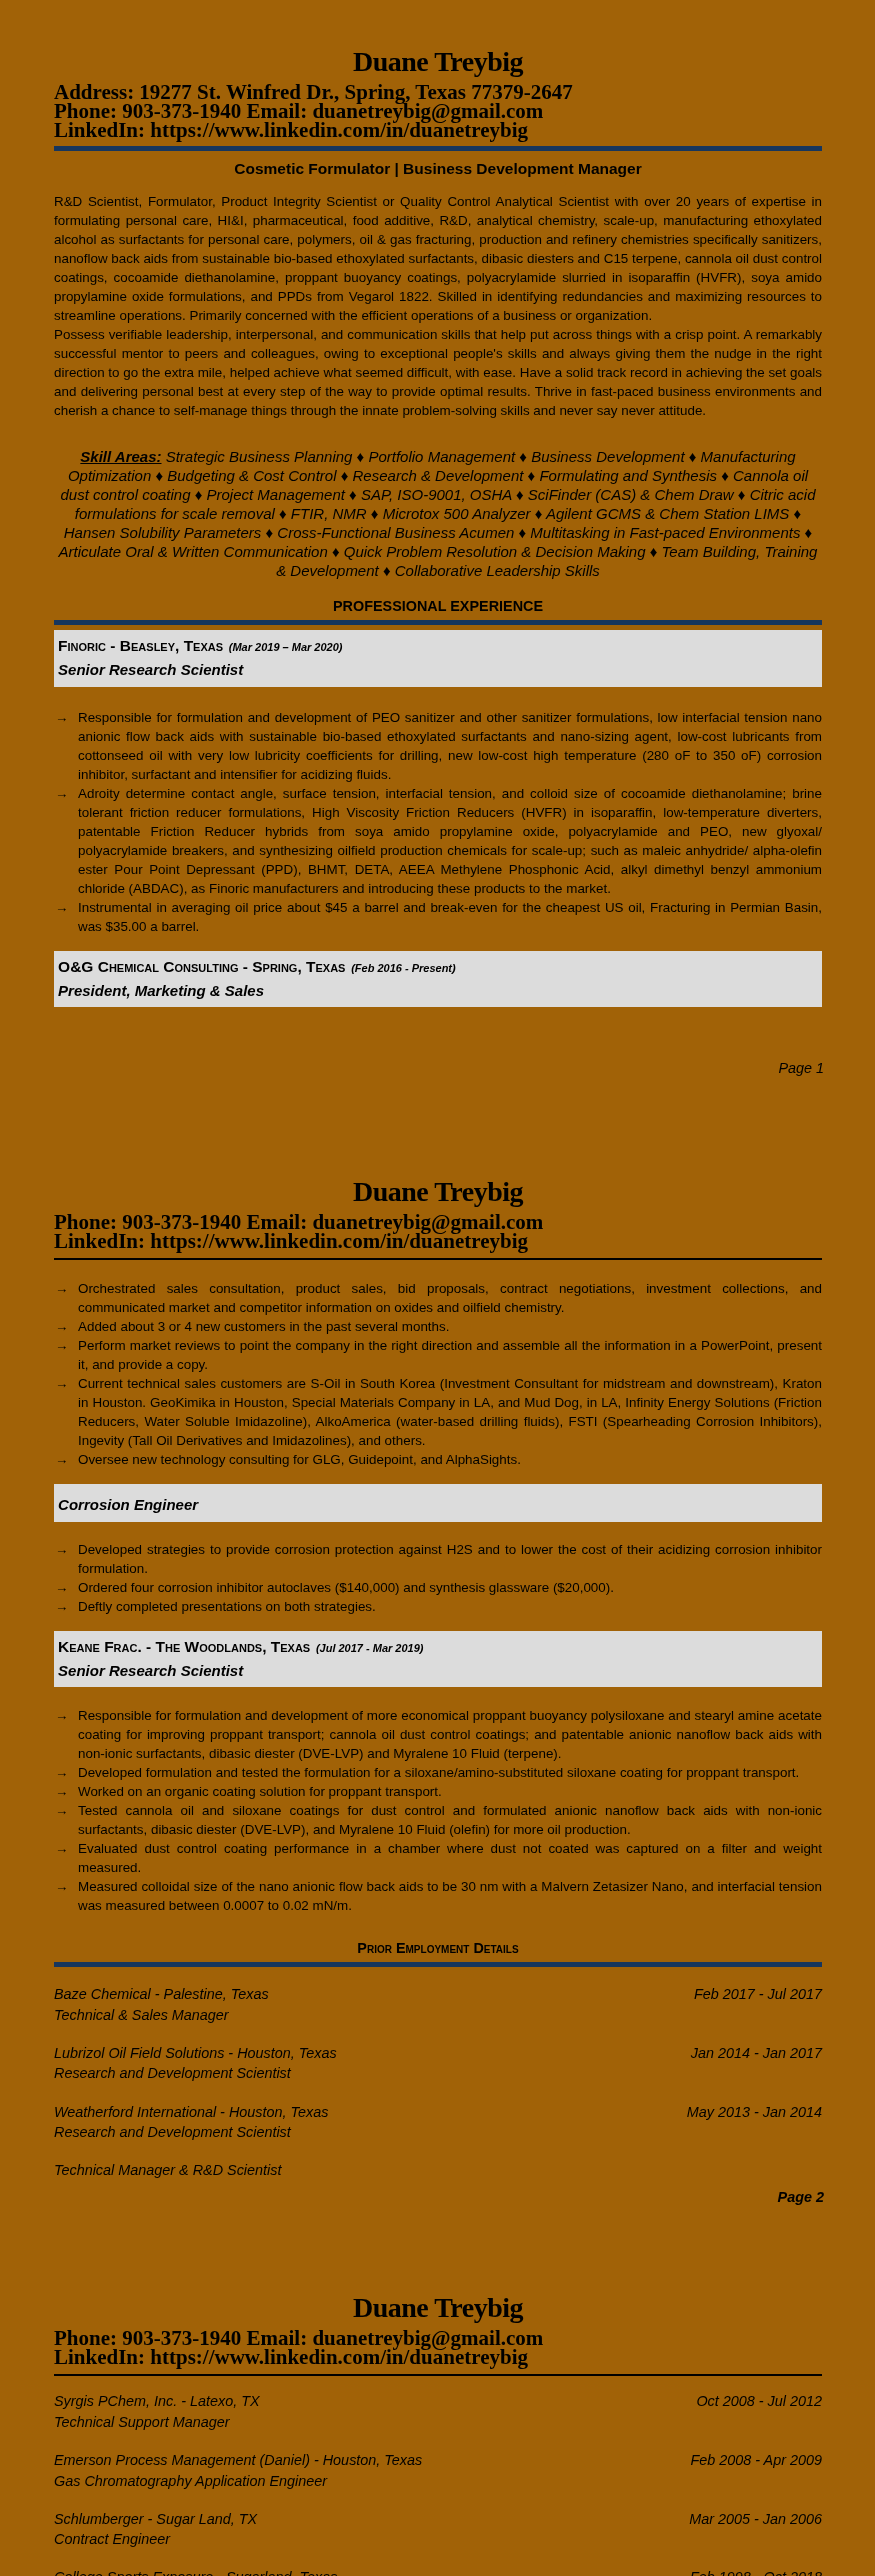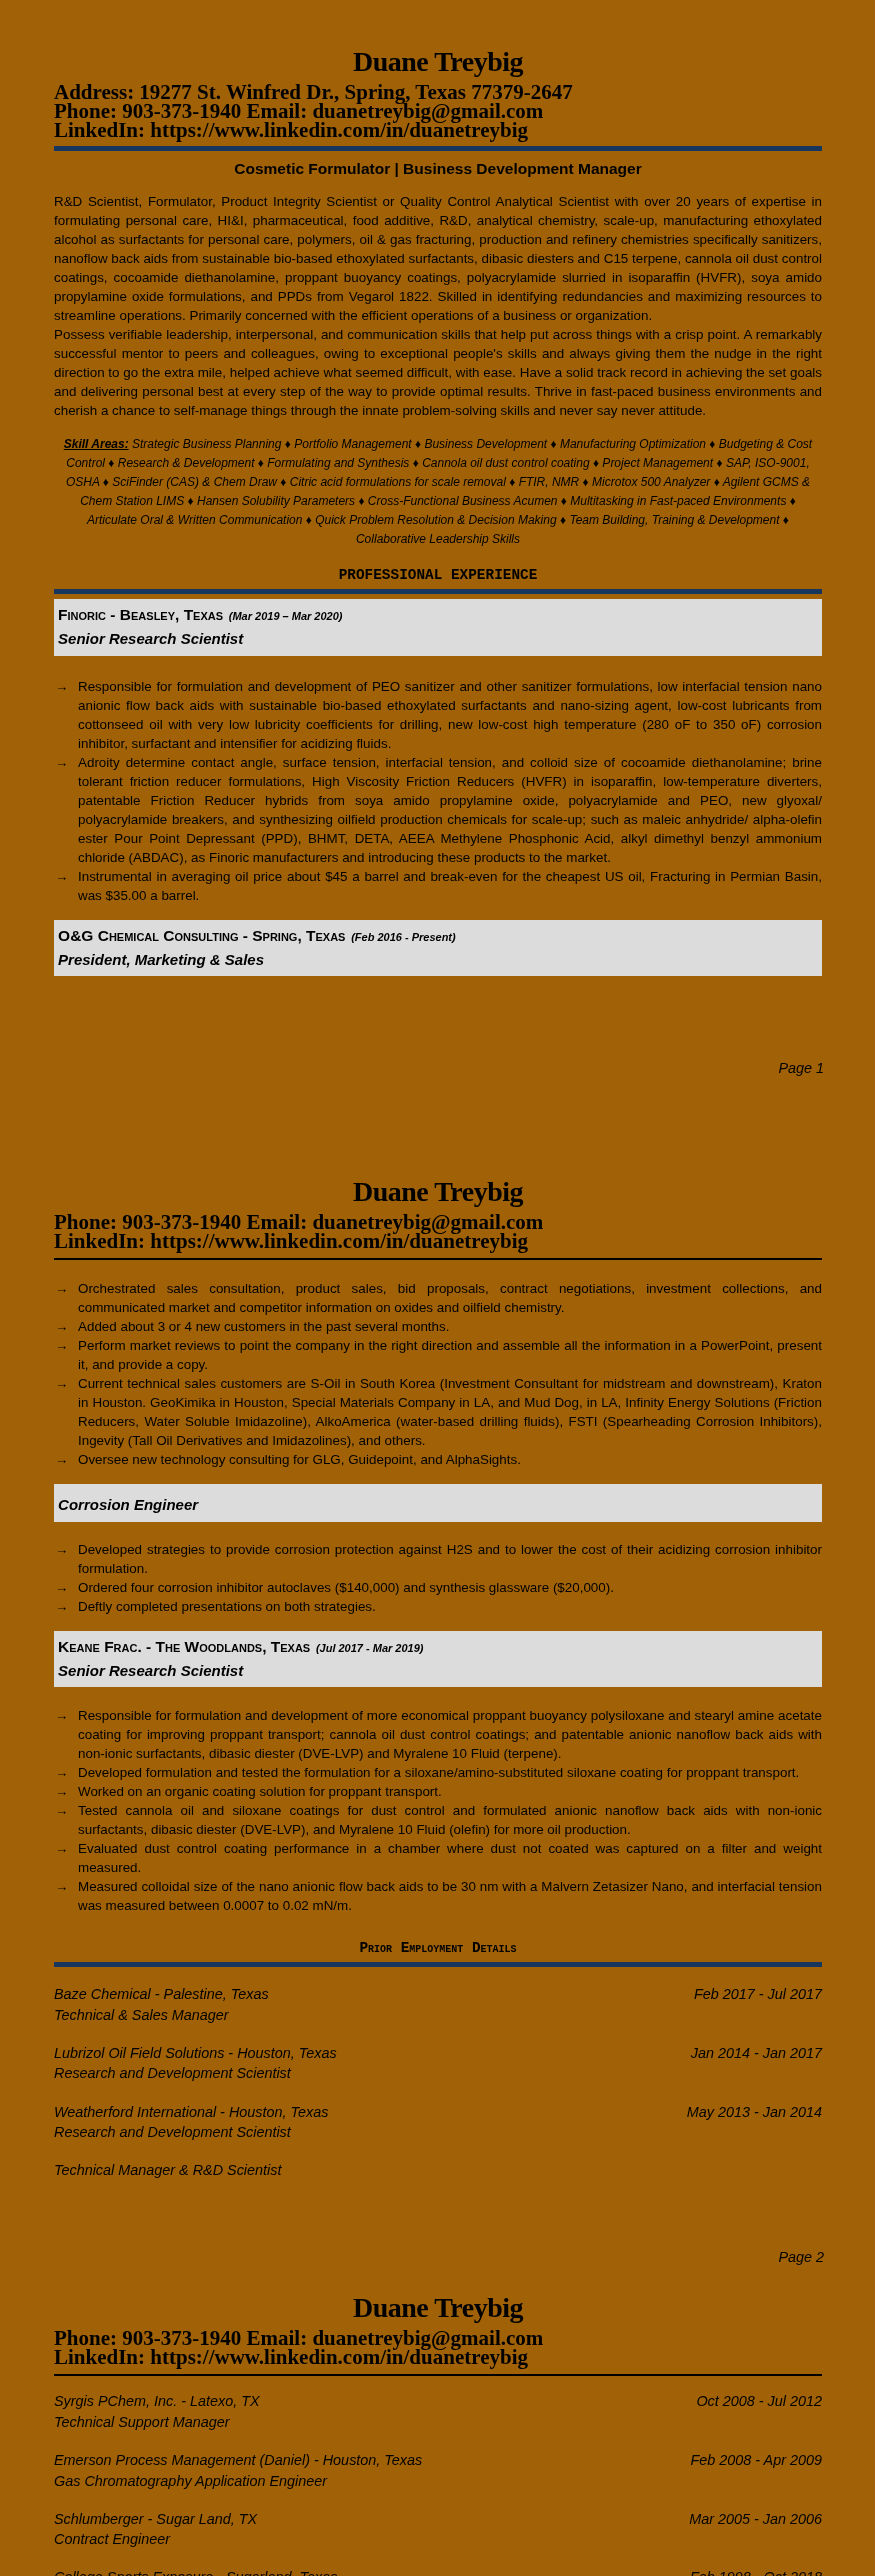--- a/index.html
+++ b/index.html
@@ -12,42 +12,42 @@
   .contact { margin-top:6.2px; }
   .contact-line { font-family:"Liberation Serif", serif; font-weight:700; font-size:21px; line-height:19px; text-align:left; }
   .rule-navy { height:4.6px; background:#17365D; margin-top:6.2px; }
   .rule-thin { height:1.5px; background:#000; margin-top:7.2px; }
 
   .role-title { margin-top:9.3px; font-size:15.5px; font-weight:700; text-align:center; }
 
   .body-text { margin:0; font-size:13.4px; line-height:19px; text-align:justify; }
   .mt26 { margin-top:13.4px; }
 
-  .skills { margin-top:15px; text-align:center; font-style:italic; font-size:12px; line-height:19px; }
+  .skills { margin-top:27px; text-align:center; font-style:italic; font-size:15px; line-height:19px; }
   .skills-label { font-weight:700; text-decoration:underline; }
 
-  .section-h { margin-top:18.5px; font-size:14.4px; font-weight:700; text-align:center;font-family:Liberation Mono, monospace; }
+  .section-h { margin-top:18.5px; font-size:14.4px; font-weight:700; text-align:center; }
   .smallcaps { font-variant:small-caps; }
 
   .banner { margin-top:5.2px; background:#DCDCDC; padding:7.2px 4.1px 8.2px 4.1px; }
   .banner .company { font-variant:small-caps; font-weight:700; font-size:15.5px; line-height:18.5px; }
   .banner .dates { font-weight:700; font-style:italic; font-size:11px; margin-left:5.7px; }
   .banner .role { font-weight:700; font-style:italic; font-size:15px; margin-top:5.2px; line-height:17.5px; }
   .banner.gap { margin-top:14.4px; }
 
   .bullets { margin:0; padding:0; list-style:none; margin-top:21.6px; }
   .bullets li { position:relative; padding-left:24px; font-size:13.4px; line-height:19px; text-align:justify; }
   .bullets .arrow { position:absolute; left:1px; top:0; font-size:13.4px; }
 
   .entry { margin-top:17.5px; font-style:italic; font-size:14.4px; line-height:20.6px; }
   .entry .row { display:flex; justify-content:space-between; }
   .entry .etitle { }
 
   .pagenum { position:absolute; right:52px; font-style:italic; font-size:14.4px; }
-  .pn1 { top:1060px; } .pn2 { top:1116px; }
+  .pn1 { top:1060px; } .pn2 { top:1056px;font-weight:bold; }
 </style>
 </head>
 <body>
 
 <div class="page">
   <div class="inner" style="padding-top:47px;">
     <div class="doc-name">Duane Treybig</div>
     <div class="contact">
       <div class="contact-line">Address: 19277 St. Winfred Dr., Spring, Texas 77379-2647</div>
       <div class="contact-line">Phone: 903-373-1940 Email: duanetreybig@gmail.com</div>

